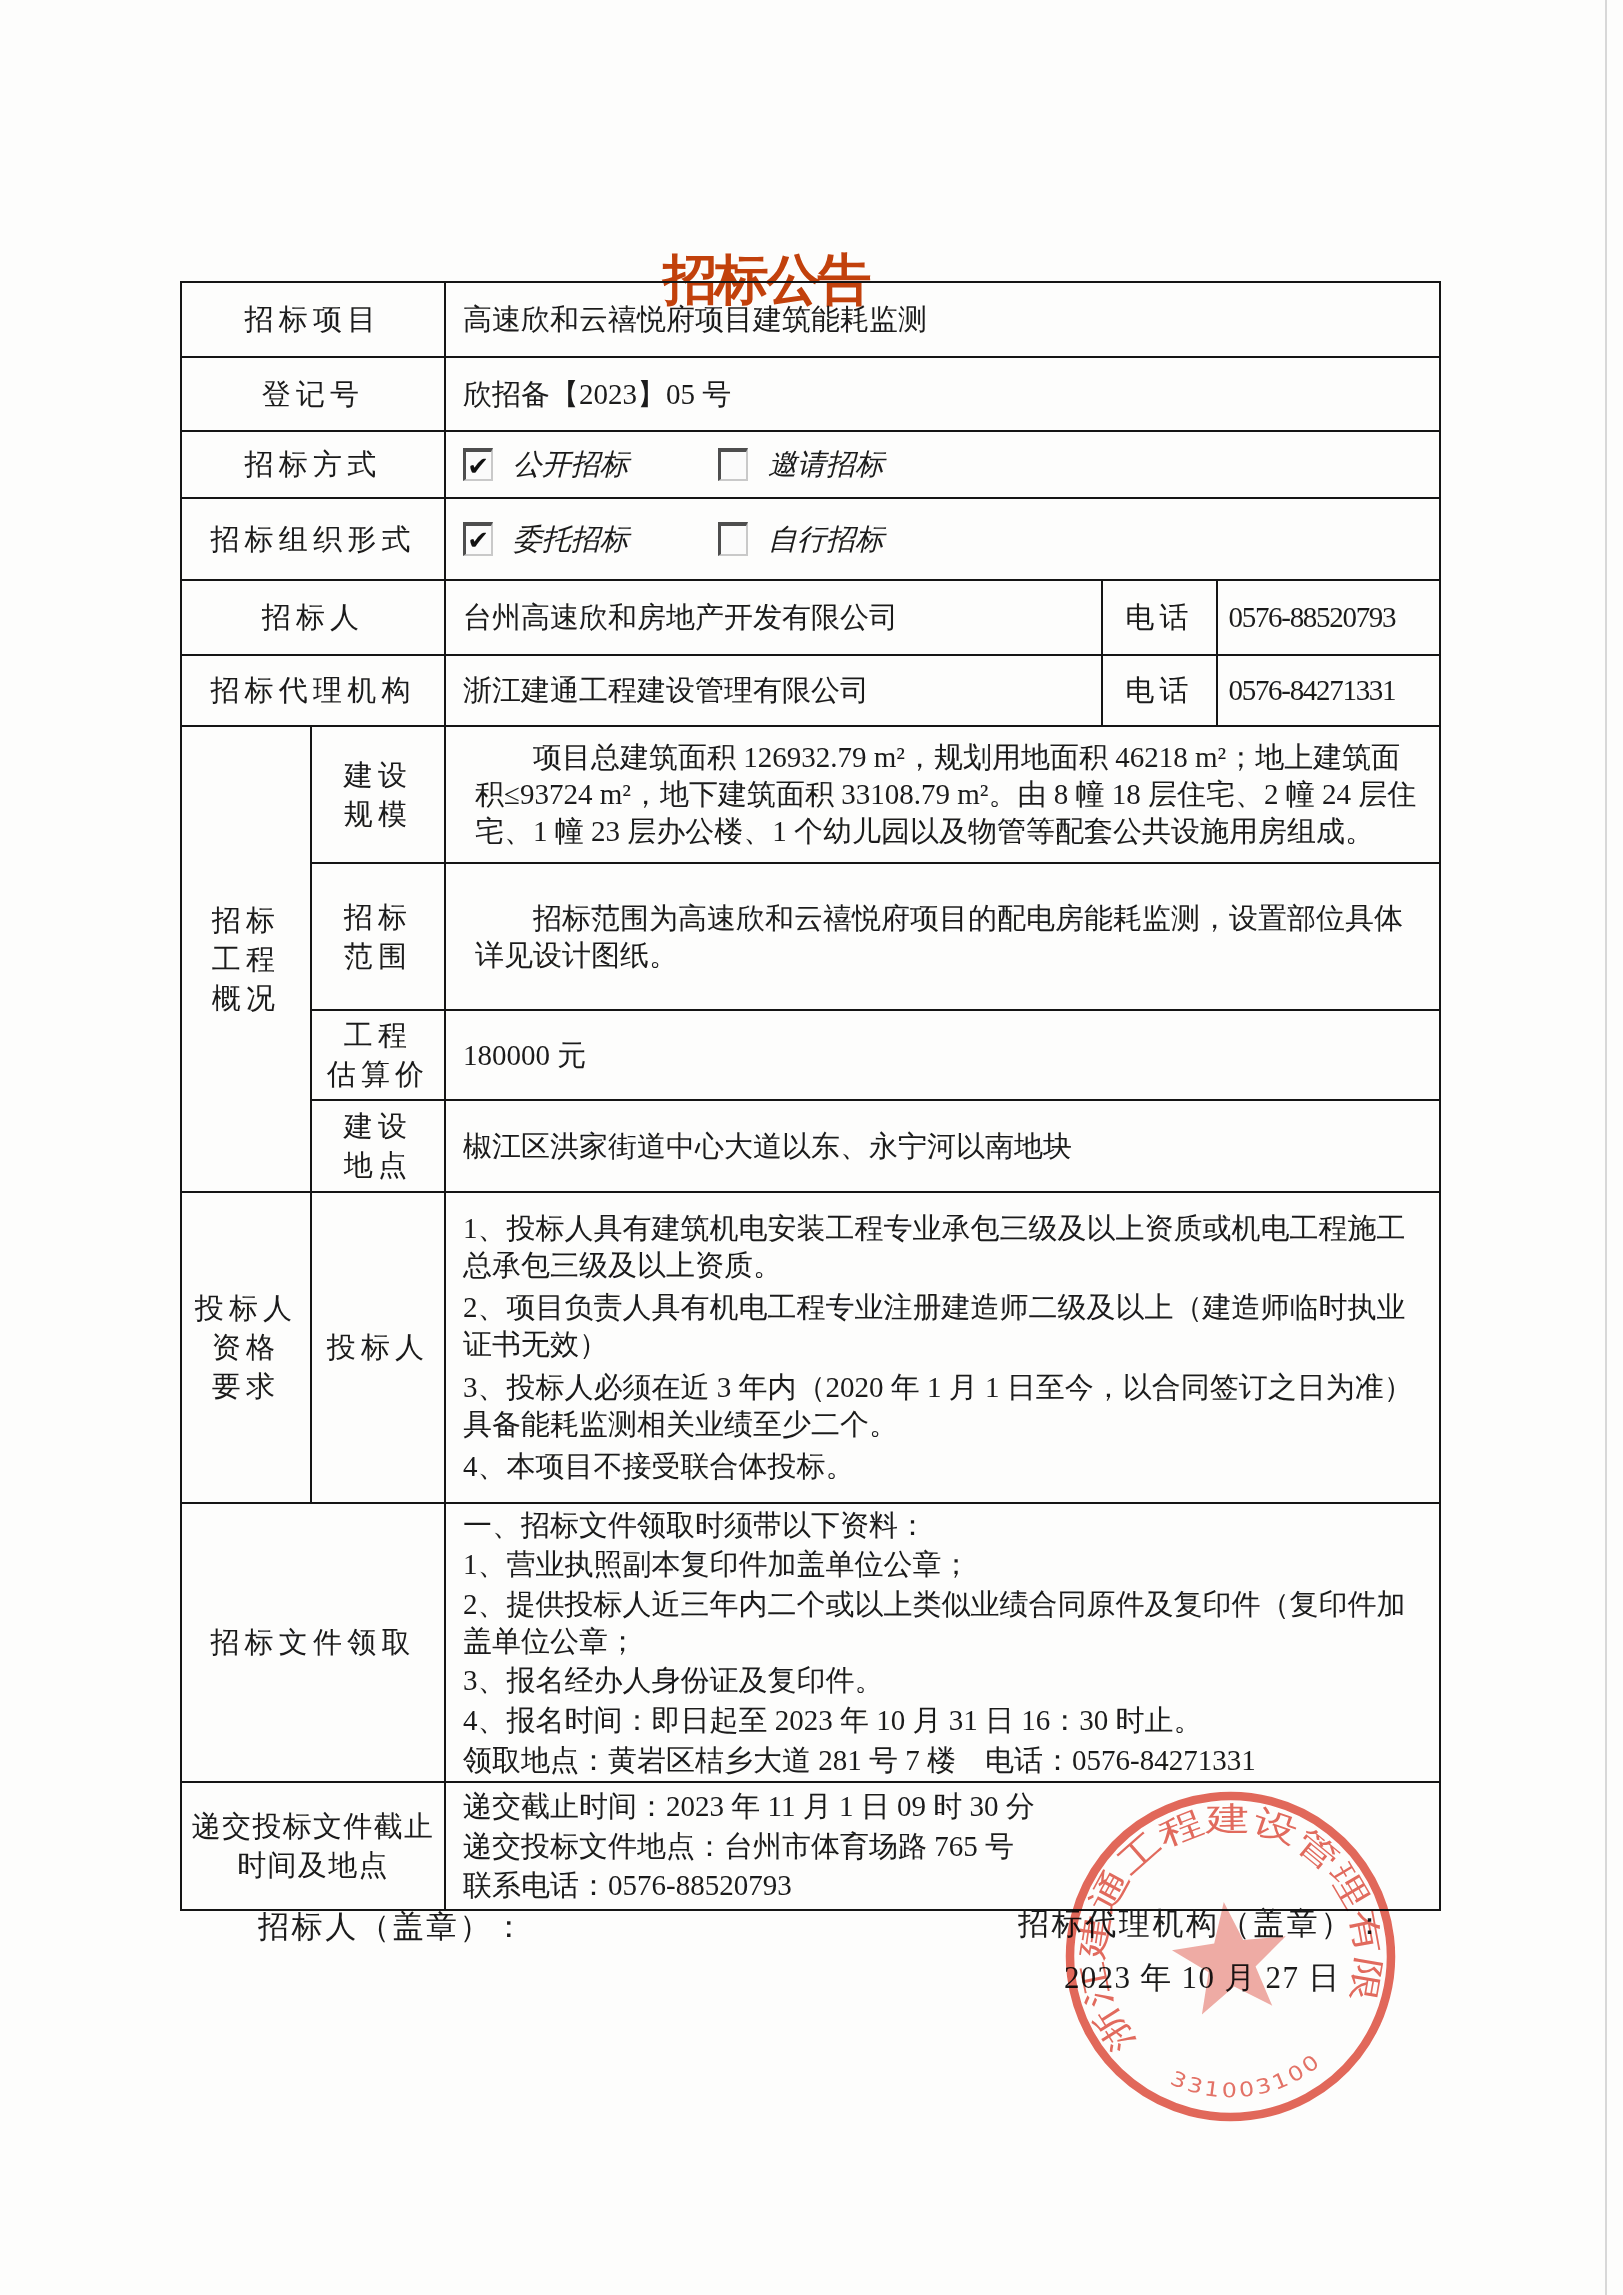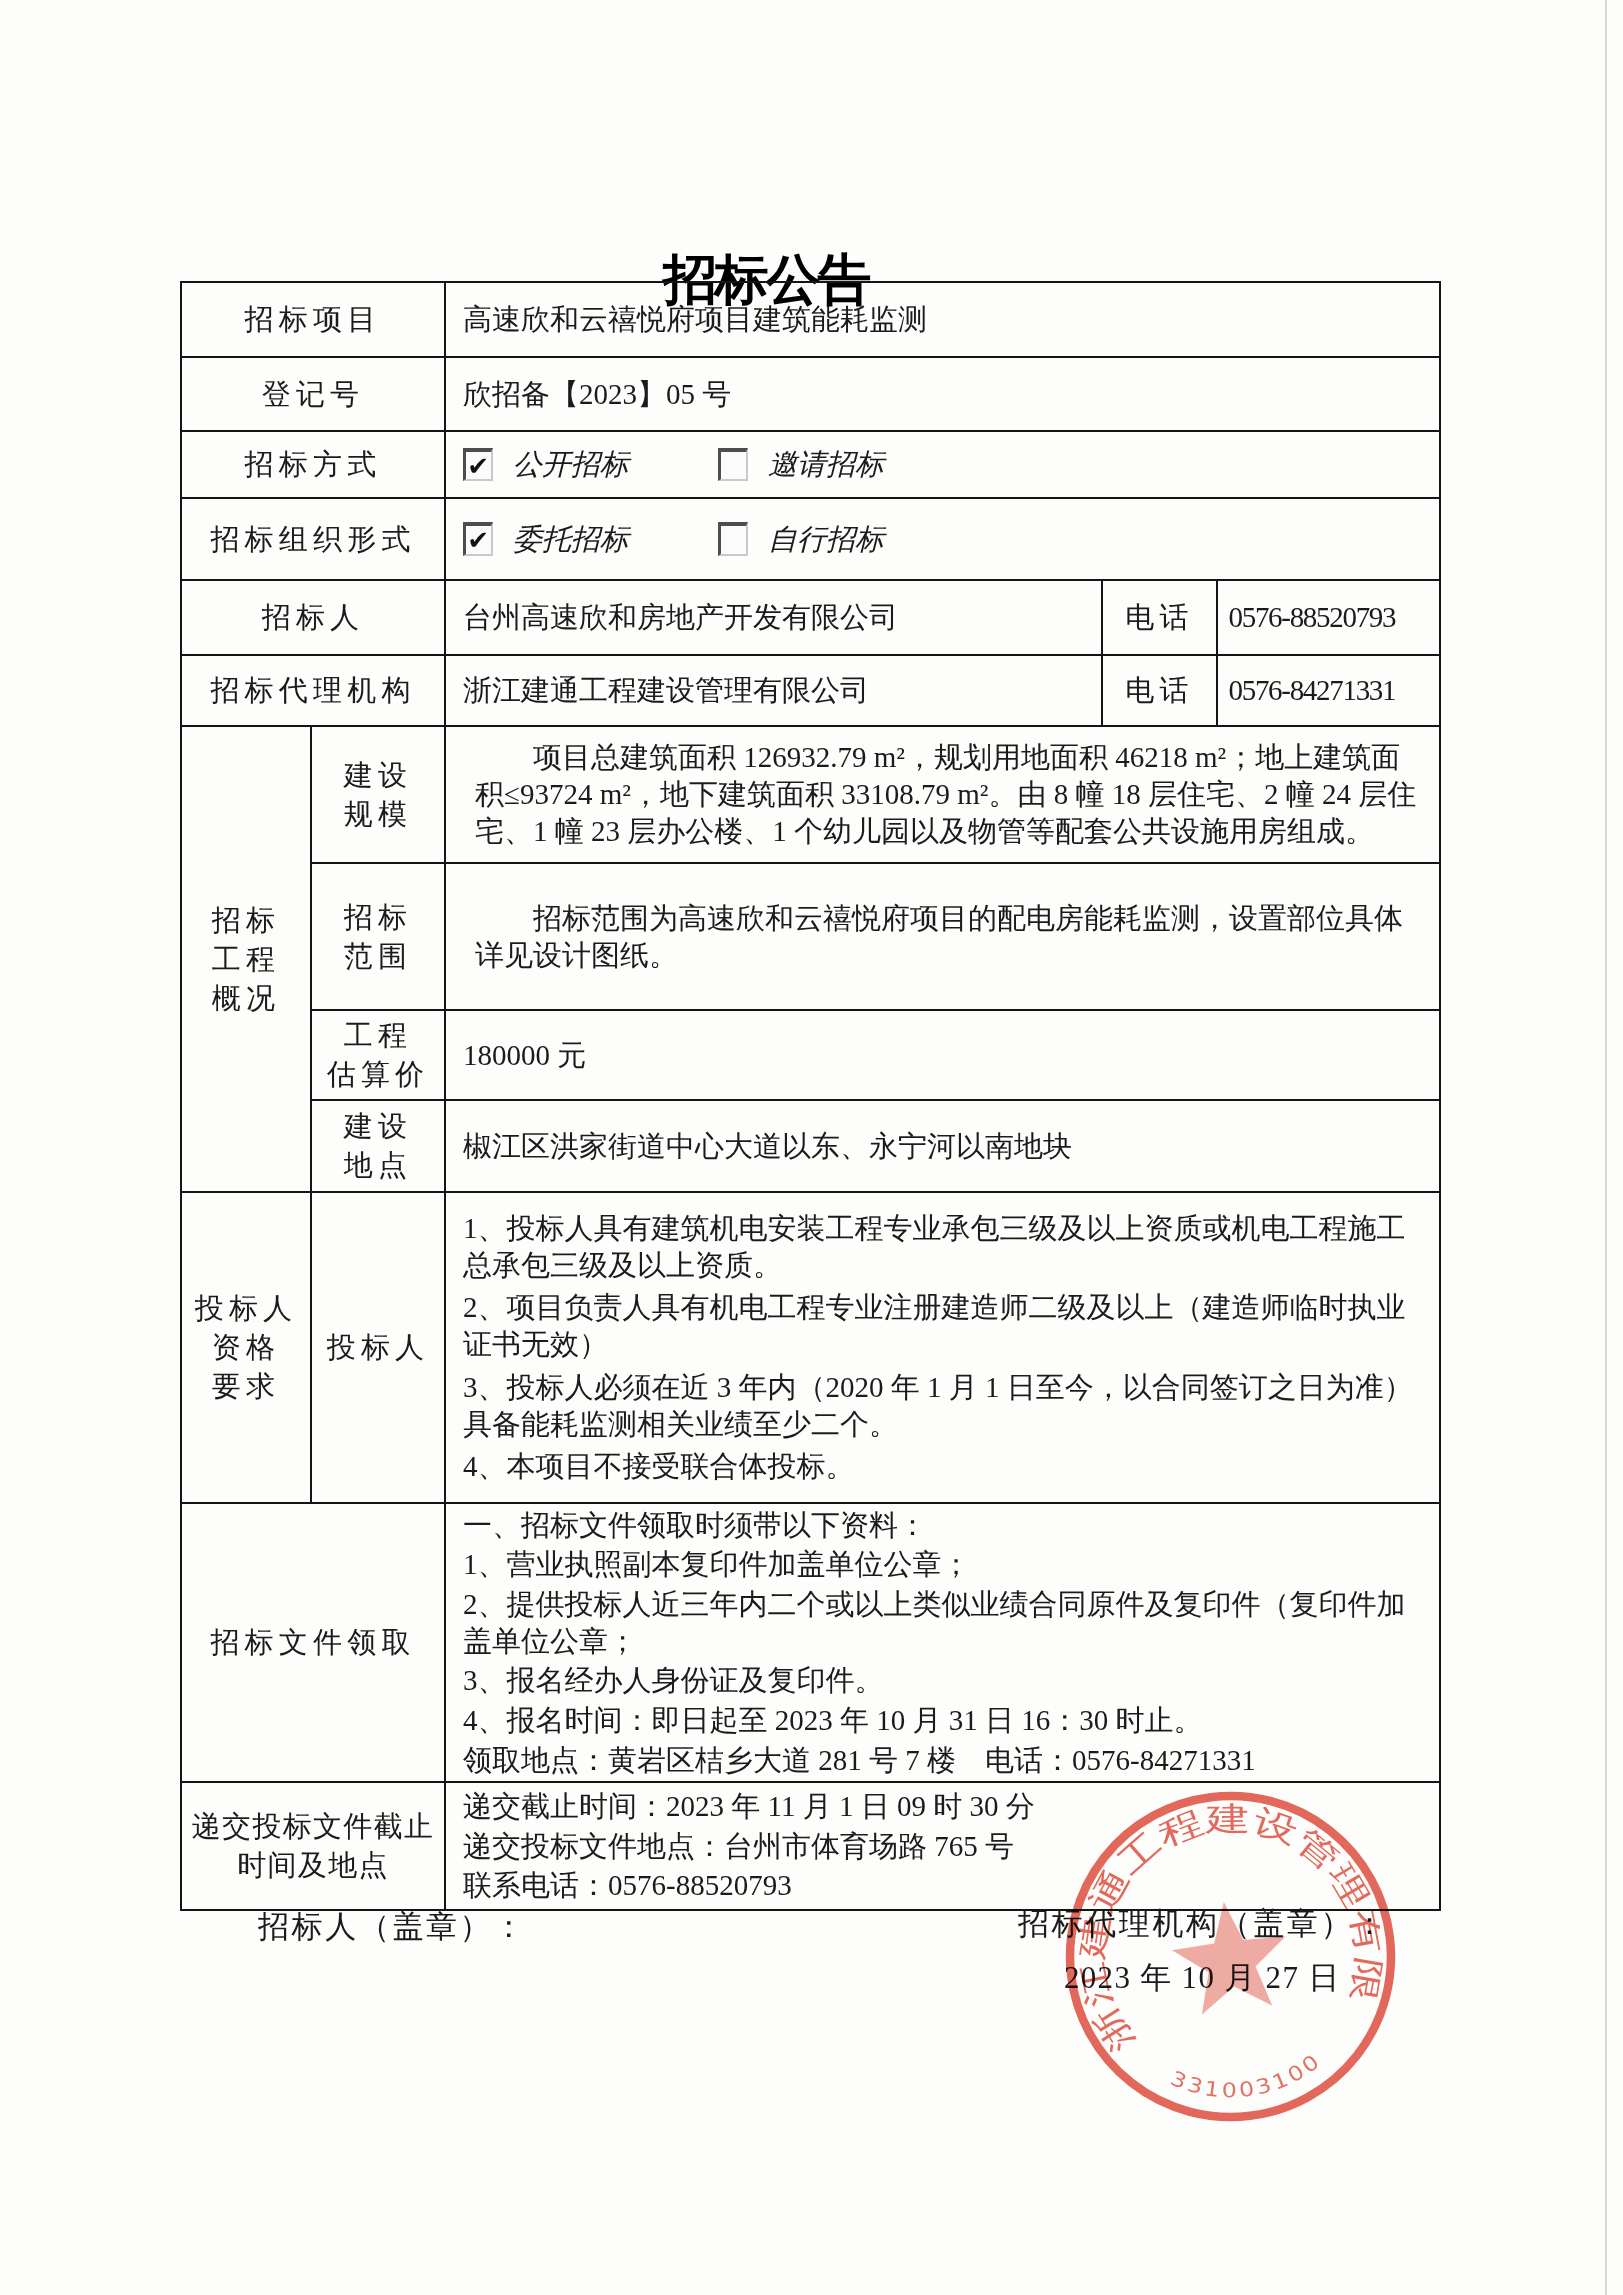--- a/index.html
+++ b/index.html
@@ -11,21 +11,21 @@
     overflow:hidden;
     font-family:"Liberation Serif","DejaVu Serif",serif;
     color:#1b1b1b;
   }
   .scan-edge{position:absolute;top:0;right:15.7px;width:2px;height:100%;background:#d8d8d8;}
   .doc-title{
     position:absolute;left:0;top:208px;width:1532px;
     text-align:center;
     font-family:"Liberation Sans","DejaVu Sans",sans-serif;
     font-weight:900;font-size:54px;letter-spacing:-2.6px;
-    color:#000000;
+    color:#c2410c;
   }
   table.main{
     position:absolute;left:180px;top:281px;
     width:1258px;border-collapse:collapse;table-layout:fixed;
   }
   table.main td{
     border:2.6px solid #151515;
     font-size:29px;line-height:37px;
     vertical-align:middle;
     overflow:hidden;

